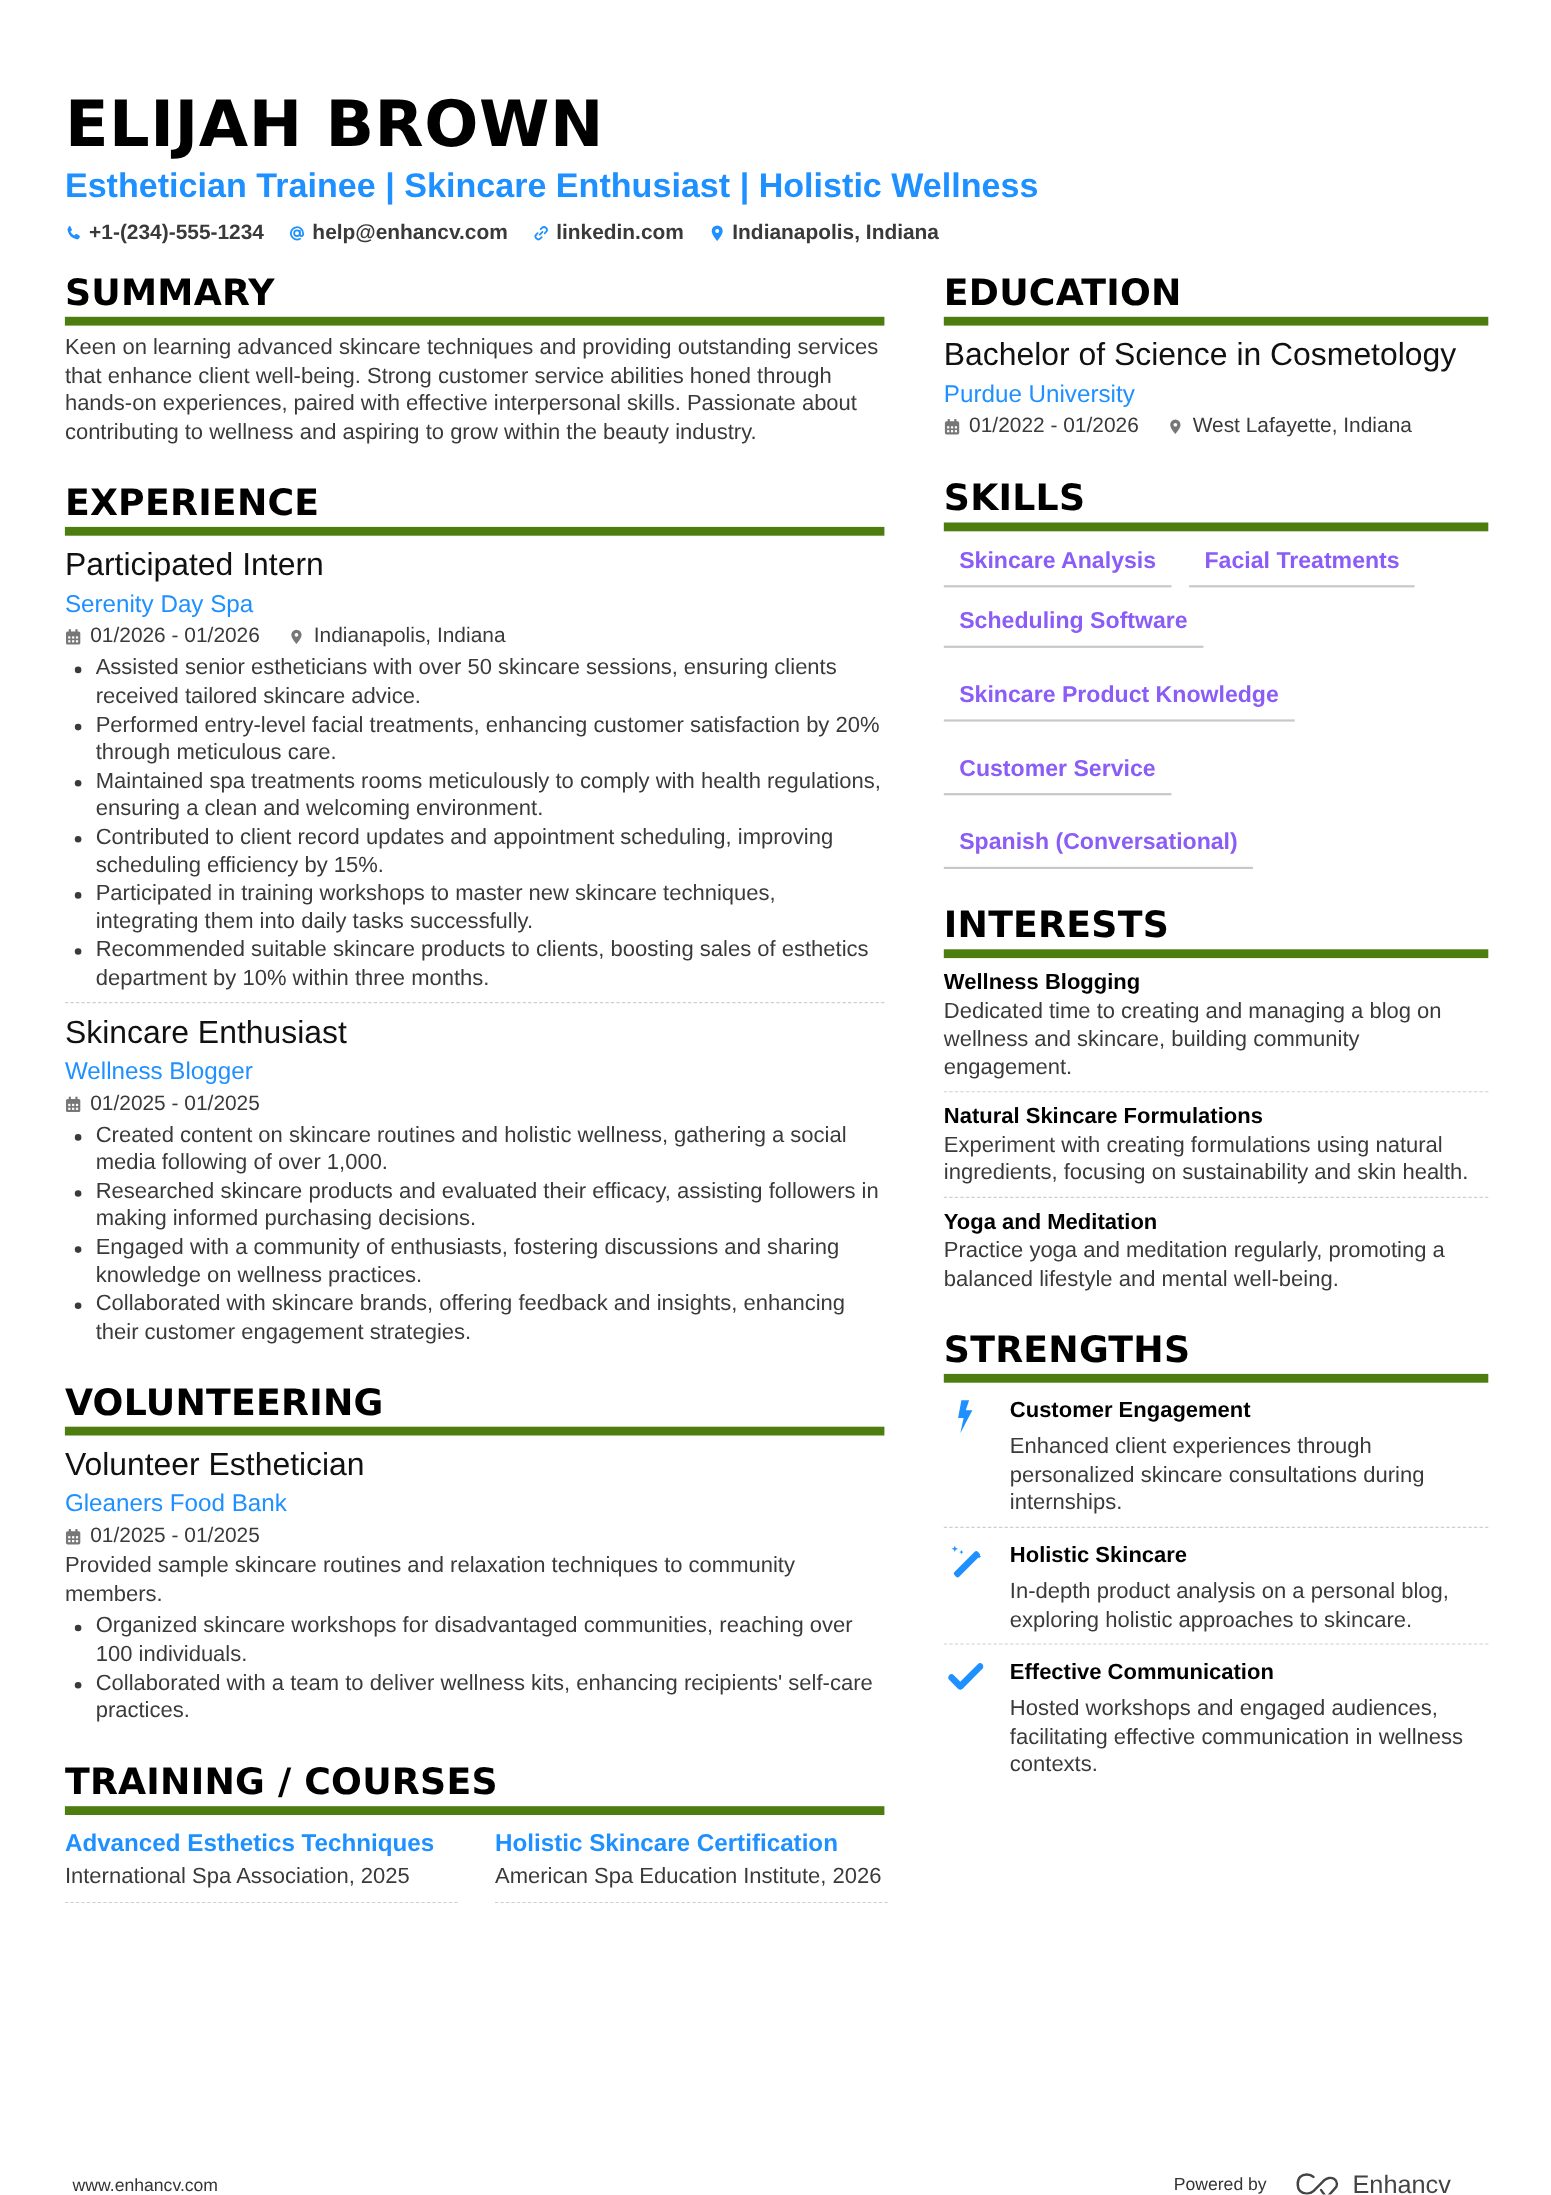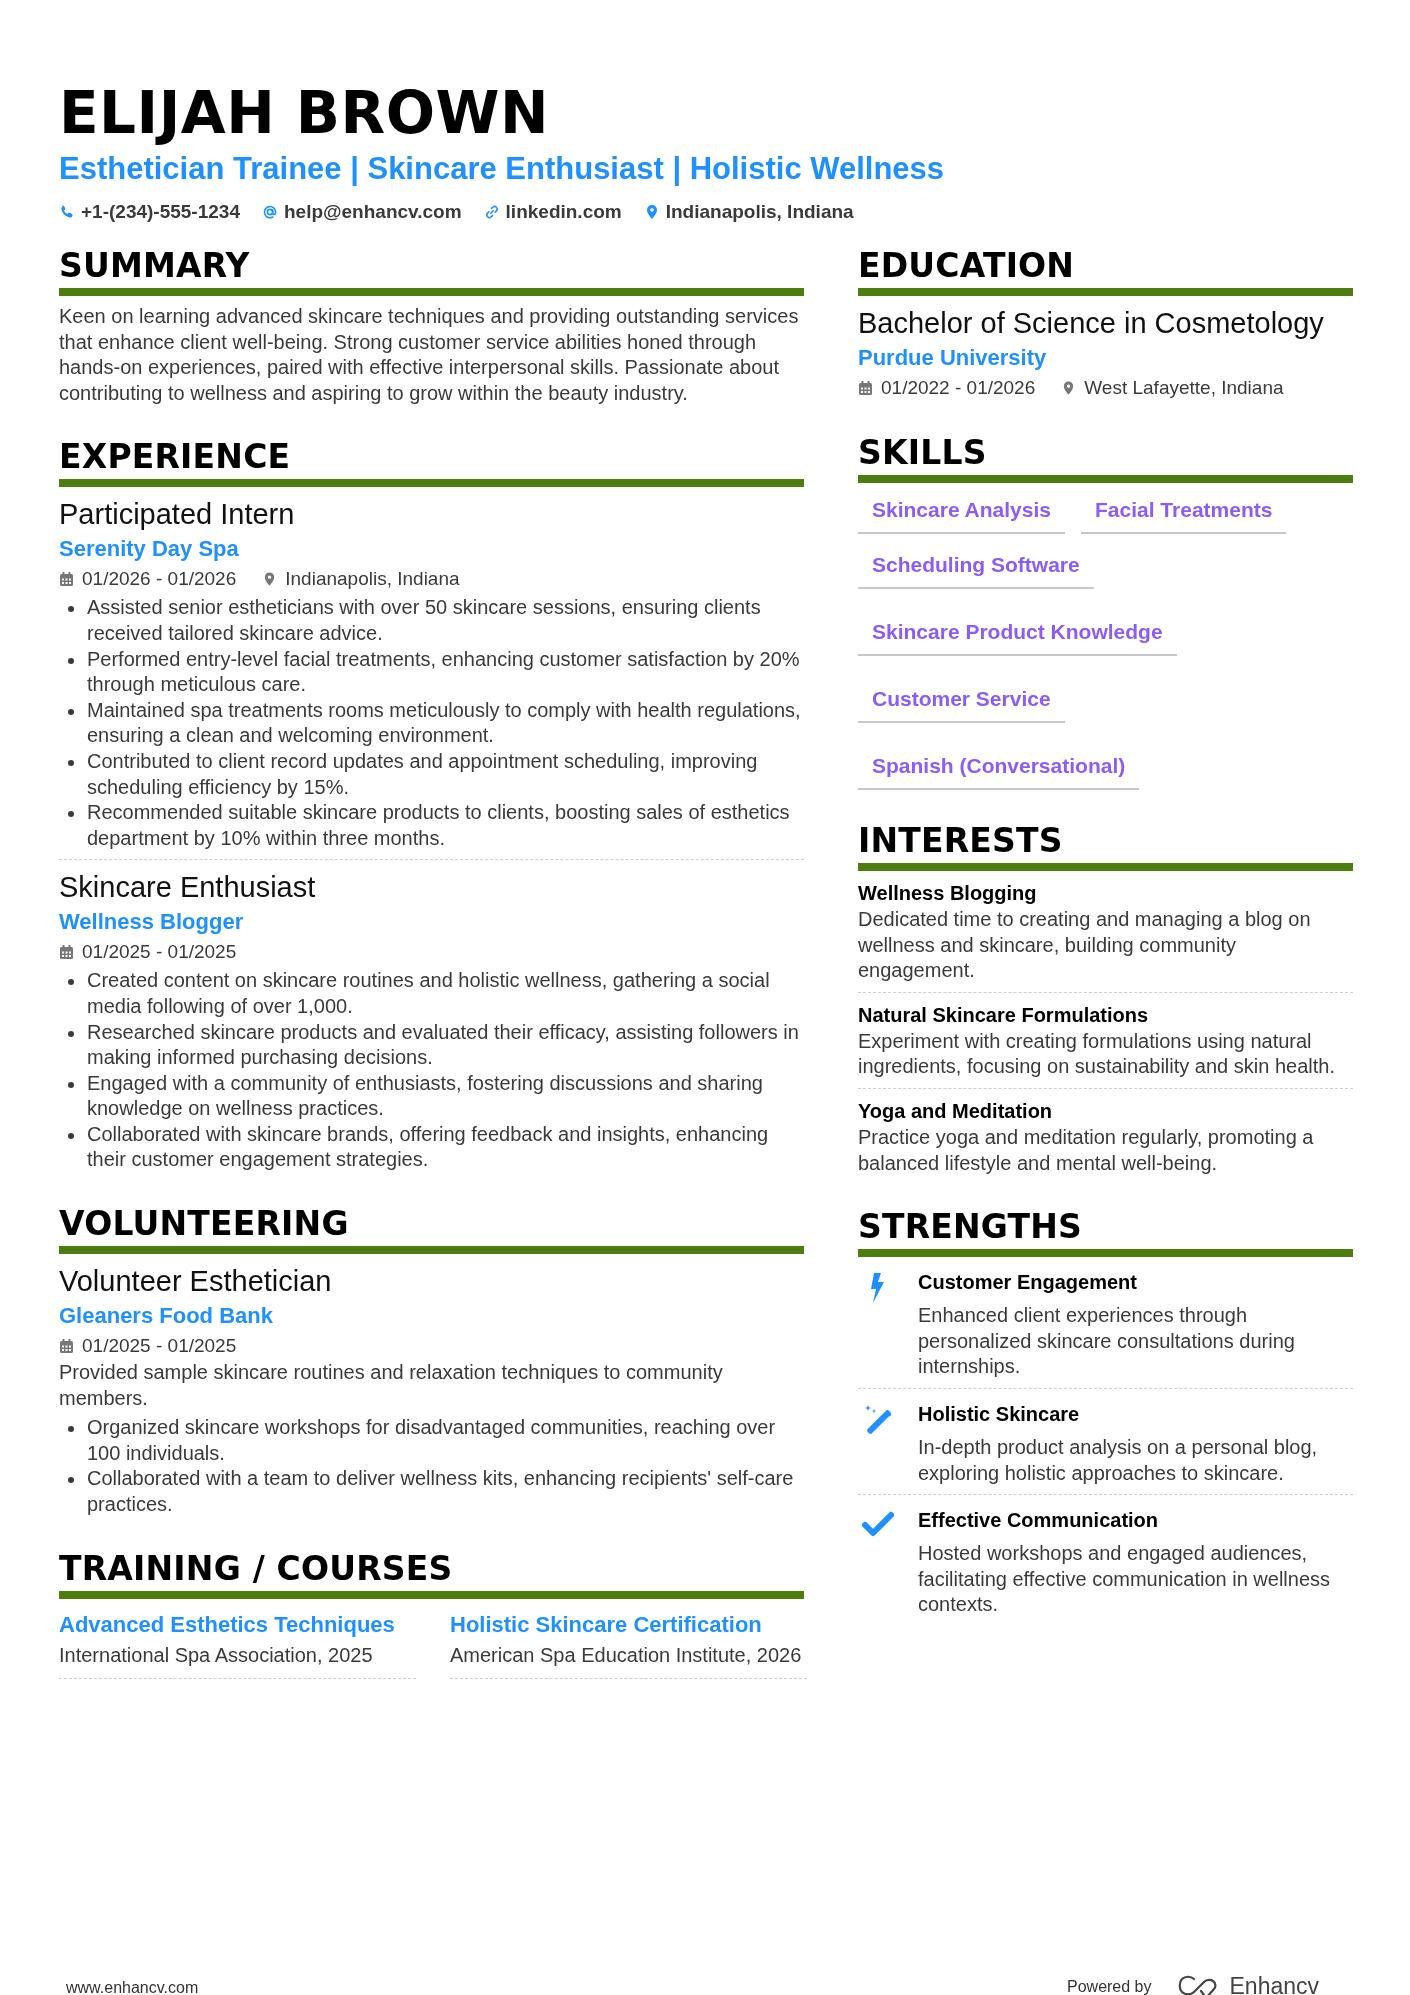--- a/index.html
+++ b/index.html
@@ -16,21 +16,21 @@
 
   .col-left { position: absolute; left: 59px; top: 212px; width: 745px; }
   .col-right { position: absolute; left: 858px; top: 212px; width: 495px; }
 
   .section-title { font-family: "DejaVu Sans", sans-serif; font-weight: bold; font-size: 33px; line-height: 42px; color: #000; border-bottom: 8px solid #4d7c0f; padding-bottom: 1px; margin-bottom: 8px; letter-spacing: 0.2px; }
   .section { margin-bottom: 30px; }
 
   .body-text { font-size: 20px; line-height: 25.6px; color: #3a3a3a; }
 
   .entry-role { font-size: 29px; line-height: 38px; color: #111; }
-  .entry-company { font-size: 22px; line-height: 32px; font-weight: bold; color: #1e90ff; }
+  .entry-company { font-size: 22px; line-height: 32px; font-weight: normal; color: #1e90ff; }
   .meta { display: flex; gap: 26px; font-size: 19px; line-height: 28px; color: #3a3a3a; align-items: center; }
   .meta-item { display: flex; align-items: center; gap: 8px; }
   .meta-item svg { width: 15px; height: 16px; }
   ul.bullets { list-style: none; margin-top: 2px; }
   ul.bullets li { position: relative; padding-left: 28px; font-size: 20px; line-height: 25.6px; color: #3a3a3a; }
   ul.bullets li::before { content: ""; position: absolute; left: 9px; top: 11px; width: 6px; height: 6px; border-radius: 50%; background: #3a3a3a; }
   .dashed { border-bottom: 1.5px dashed #cfcfcf; margin: 8px 0 8px 0; }
 
   .training-grid { display: grid; grid-template-columns: 357px 357px; column-gap: 34px; }
   .training-item { padding: 2px 0 10px 0; }
@@ -127,20 +127,21 @@
                 <path d="M8 1a5 5 0 0 0-5 5c0 3.6 5 9 5 9s5-5.4 5-9a5 5 0 0 0-5-5zm0 6.8A1.8 1.8 0 1 1 8 4.2a1.8 1.8 0 0 1 0 3.6z" fill="#777"></path>
               </svg>
             <span>Indianapolis, Indiana</span>
           </div>
         </div>
         <ul class="bullets">
           <li>Assisted senior estheticians with over 50 skincare sessions, ensuring clients received tailored skincare advice.</li>
           <li>Performed entry-level facial treatments, enhancing customer satisfaction by 20% through meticulous care.</li>
           <li>Maintained spa treatments rooms meticulously to comply with health regulations, ensuring a clean and welcoming environment.</li>
           <li>Contributed to client record updates and appointment scheduling, improving scheduling efficiency by 15%.</li>
+          <li>Participated in training workshops to master new skincare techniques, integrating them into daily tasks successfully.</li>
           <li>Recommended suitable skincare products to clients, boosting sales of esthetics department by 10% within three months.</li>
         </ul>
       </div>
 
       <div class="dashed"></div>
 
       <div>
         <div class="entry-role">Skincare Enthusiast</div>
         <div class="entry-company">Wellness Blogger</div>
         <div class="meta">

